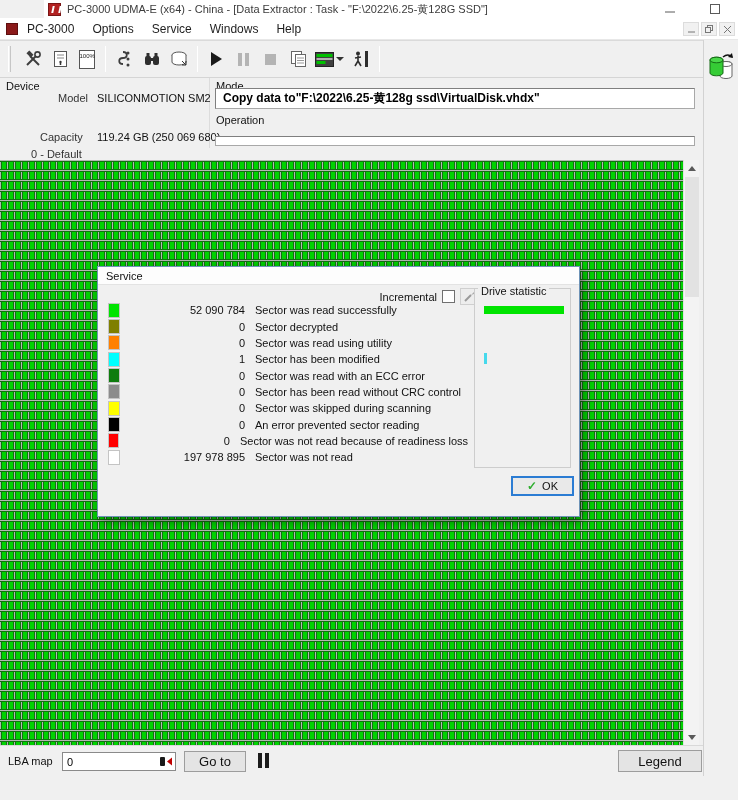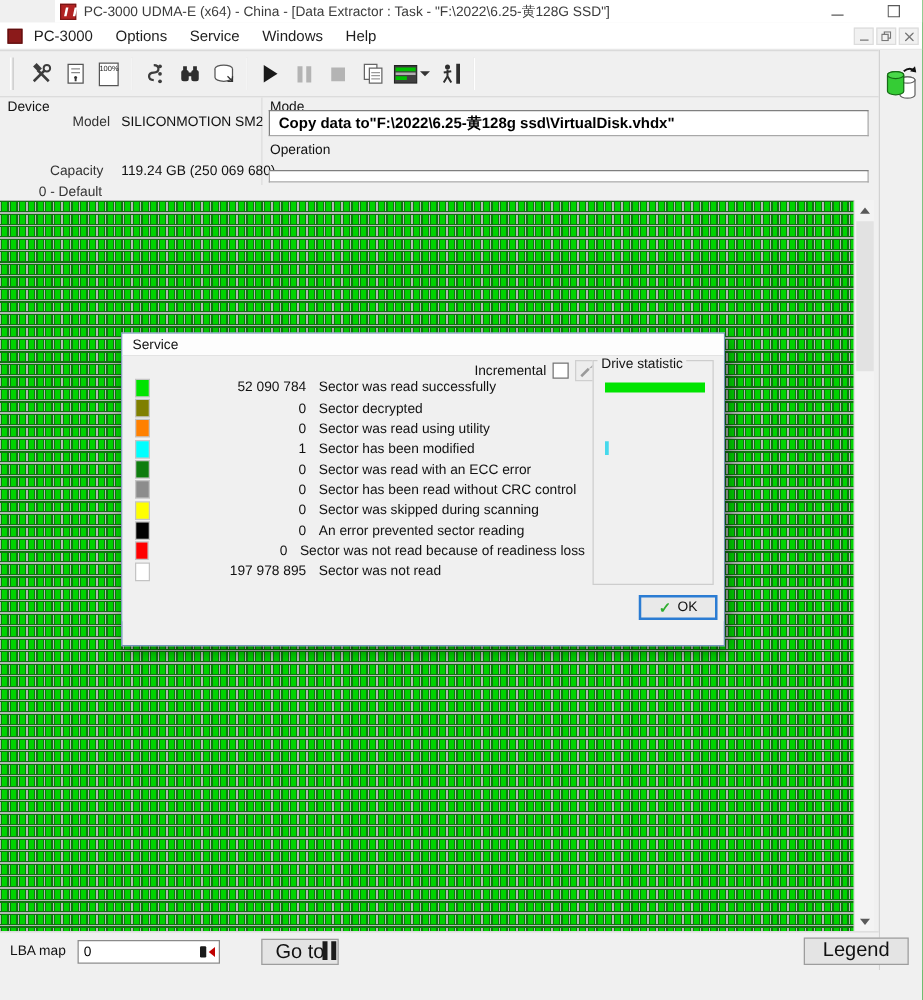--- a/index.html
+++ b/index.html
@@ -61,21 +61,21 @@
 
   
   .right-strip { position:absolute; left:703px; top:40px; width:35px; height:736px; background:#f0f0f0; border-left:1px solid #d2d2d2; }
   .db-icon { margin:13px 0 0 4px; }
 
   
   .bottom-bar { position:absolute; left:0; top:745px; width:703px; height:31px; background:#f0f0f0; border-top:1px solid #d9d9d9; font-size:11px; }
   .lba-label { position:absolute; left:8px; top:9px; color:#111; }
   .lba-input { position:absolute; left:62px; top:6px; width:114px; height:19px; background:#fff; border:1px solid #8a8a8a; font-size:11px; font-family:"Liberation Sans",sans-serif; padding:0 18px 0 4px; color:#000; }
   .dec-icon { position:absolute; left:159px; top:10px; }
-  .btn { background:#e4e4e4; border:1px solid #9d9d9d; font-size:16px; color:#111; display:flex; align-items:center; justify-content:center;margin-left:25px; }
+  .btn { background:#e4e4e4; border:1px solid #9d9d9d; font-size:13px; color:#111; display:flex; align-items:center; justify-content:center; }
   .goto-btn { position:absolute; left:184px; top:5px; width:62px; height:21px; }
   .pause-toggle { position:absolute; left:258px; top:7px; display:flex; gap:3px; }
   .pause-toggle i { display:block; width:4px; height:15px; background:#1c1c1c; }
   .legend-btn { position:absolute; left:618px; top:4px; width:84px; height:22px; }
 
   
   .tabbar { position:absolute; left:0; top:776px; width:738px; height:24px; background:#f0f0f0; border-top:1px solid #c8c8c8; display:flex; align-items:flex-start; padding-left:3px; }
   .tab { height:19px; padding:3px 9px 0 9px; font-size:11px; color:#222; background:#ececec; border:1px solid #9f9f9f; border-top:none; margin-right:-1px; }
   .tab.active { background:#fff; border-top:1px solid #9f9f9f; height:20px; margin-top:0; position:relative; z-index:2; }
   .watermark { position:absolute; right:4px; top:3px; font-size:15px; color:#c23232; white-space:nowrap; }

